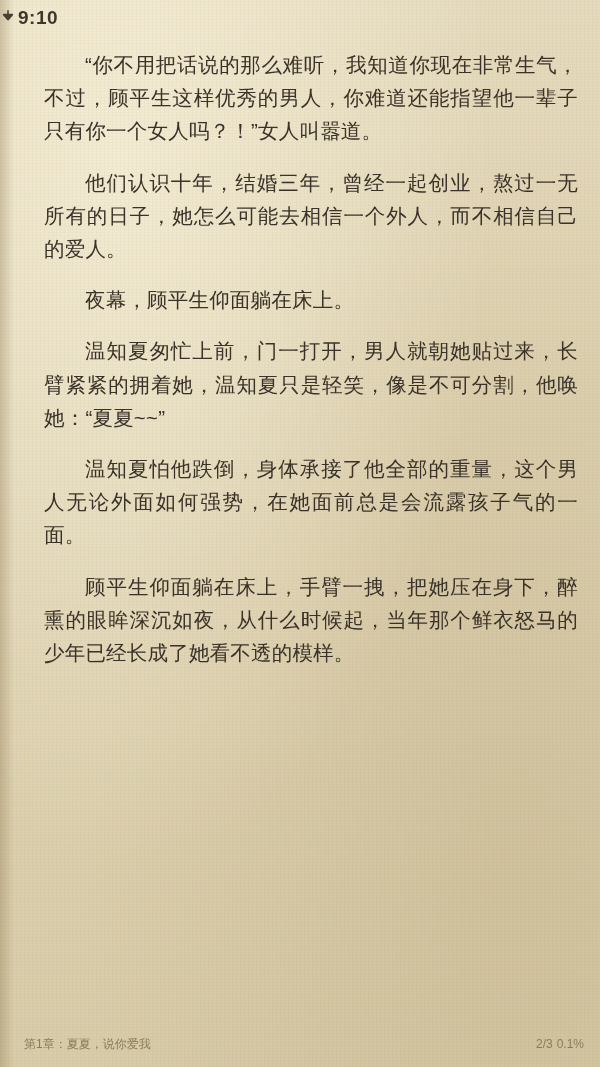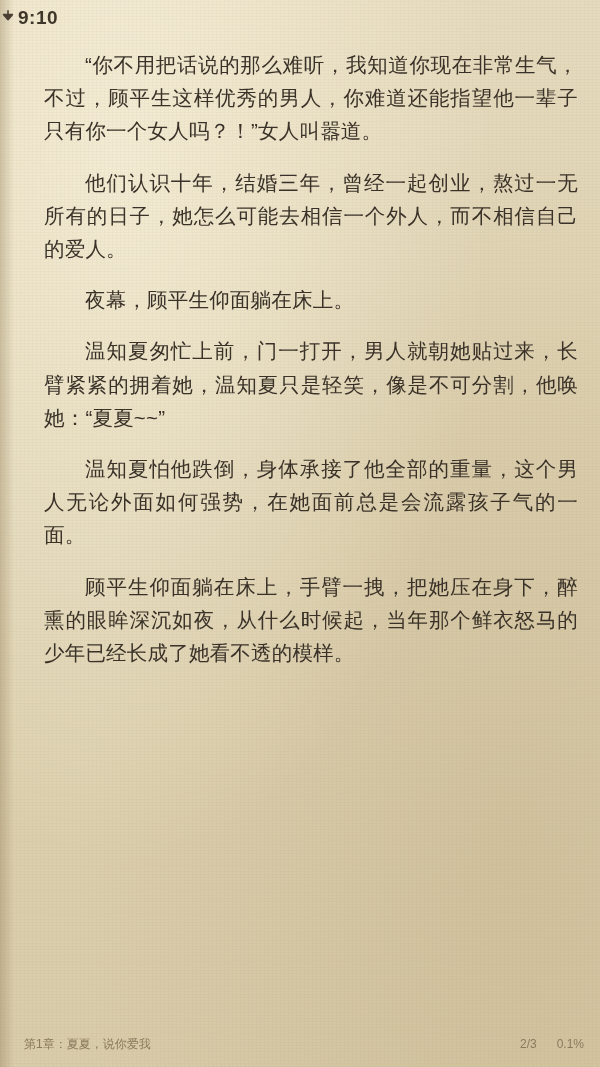--- a/index.html
+++ b/index.html
@@ -100,21 +100,21 @@
     display: flex;
     align-items: center;
     justify-content: space-between;
     padding: 0 16px 10px 24px;
     font-size: 12px;
     color: #8a7a5d;
   }
   .footer-right {
     display: flex;
     align-items: center;
-    gap: 20px;
+    gap: 4px;
   }
   .footer-chapter {
     white-space: nowrap;
     overflow: hidden;
     text-overflow: ellipsis;
     max-width: 330px;
   }
 </style>
 </head>
 <body>

